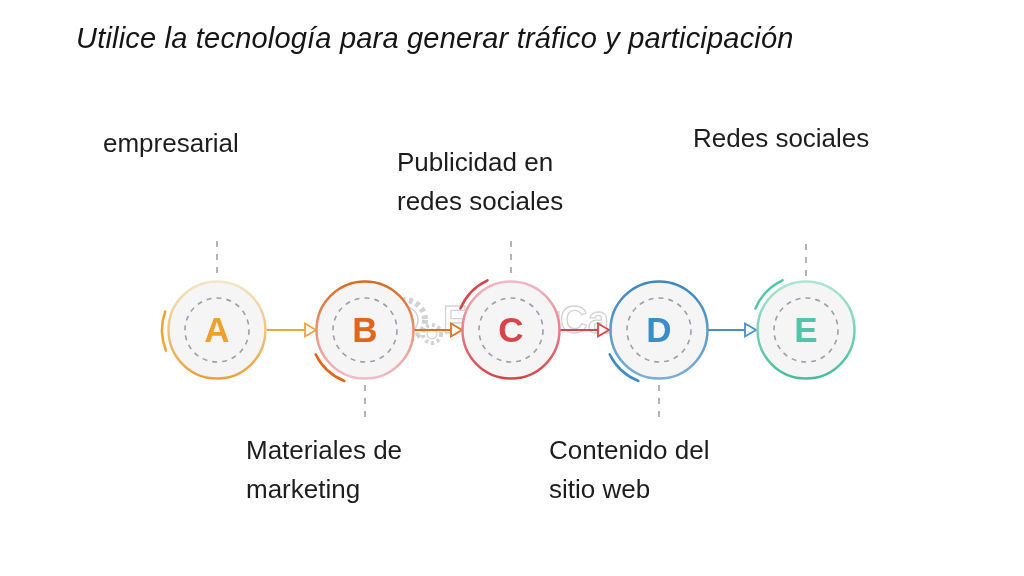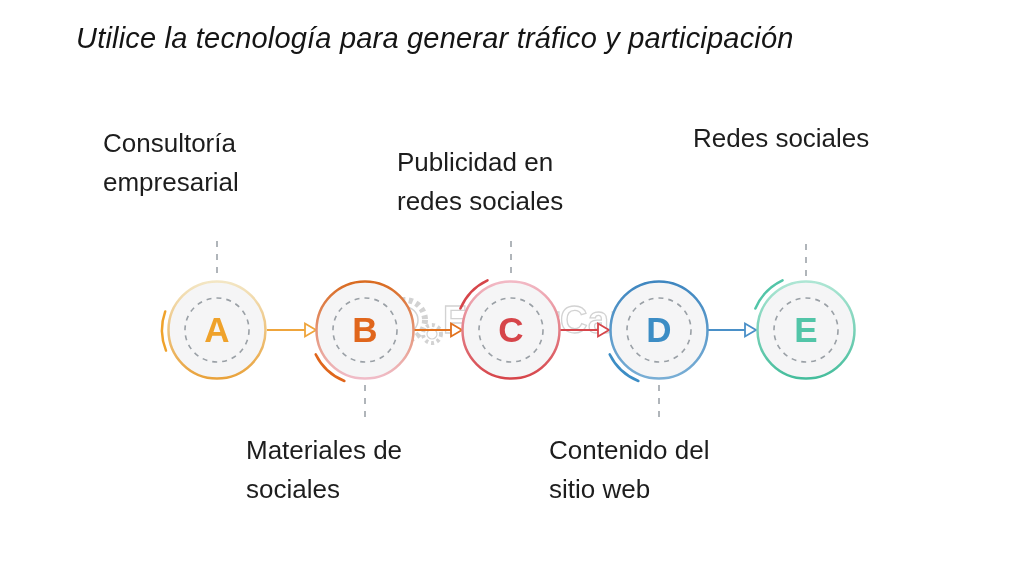--- a/index.html
+++ b/index.html
@@ -50,34 +50,33 @@
   }
 </style>
 </head>
 <body>
 
 <div class="stage">
 
   <div class="title">Utilice la tecnología para generar tráfico y participación</div>
 
   <div class="label" style="left:103px; top:124px;">
-    <div>Consultoría</div>
     <div>empresarial</div>
   </div>
   <div class="label" style="left:397px; top:121px;margin-top:22px;">
     <div>Publicidad en</div>
     <div>redes sociales</div>
   </div>
   <div class="label" style="left:693px; top:119px;">
     <div>Redes sociales</div>
   </div>
 
   <div class="label" style="left:246px; top:431px;">
     <div>Materiales de</div>
-    <div>sociales</div>
+    <div>marketing</div>
   </div>
   <div class="label" style="left:549px; top:431px;">
     <div>Contenido del</div>
     <div>sitio web</div>
   </div>
 
   <svg class="diagram-svg" width="1024" height="576" viewBox="0 0 1024 576">
     <defs>
       <linearGradient id="gradA" x1="0" y1="0" x2="0" y2="1">
         <stop offset="0" stop-color="#F3E6C4"></stop>

